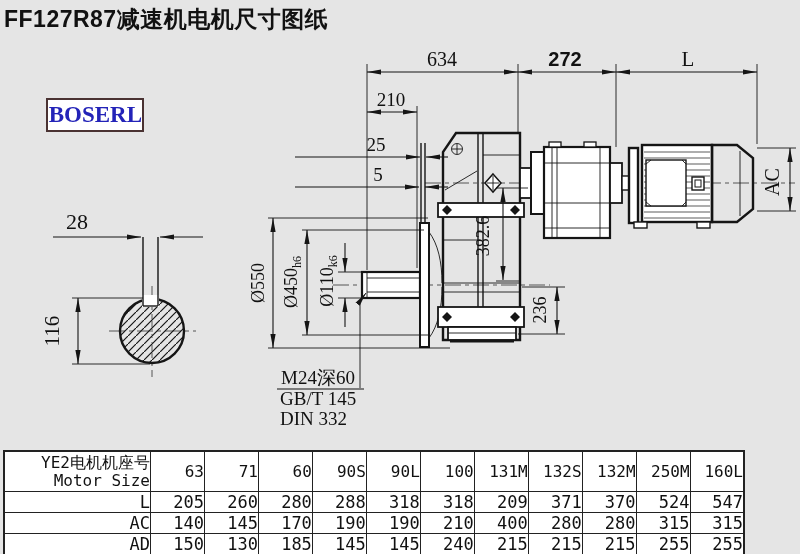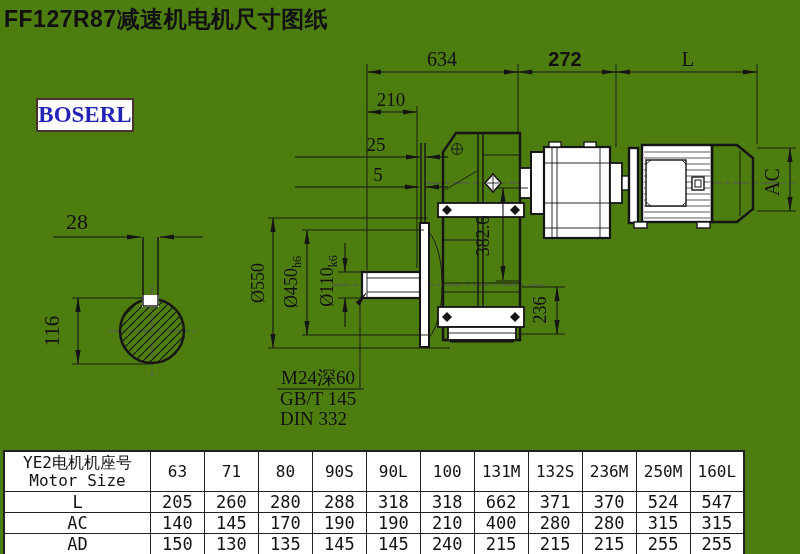--- a/index.html
+++ b/index.html
@@ -1,34 +1,34 @@
 <!DOCTYPE html>
 <html><head>
 <meta charset="utf-8">
 <style>
   html,body{margin:0;padding:0;background:#fff;}
-  #stage{position:relative;width:800px;height:554px;background:#4d7c0f;overflow:hidden;
+  #stage{position:relative;width:800px;height:554px;background:#e5e5e5;overflow:hidden;
          font-family:"Liberation Sans",sans-serif;}
   #title{position:absolute;left:4px;top:4px;font-size:23px;font-weight:bold;color:#111;
          letter-spacing:0.5px;white-space:nowrap;}
-  #logo{position:absolute;left:36px;top:98px;width:94px;height:30px;border:2px solid #4a3232;
+  #logo{position:absolute;left:46px;top:98px;width:94px;height:30px;border:2px solid #4a3232;
         color:#2323b8;font-family:"Liberation Serif",serif;font-weight:bold;font-size:23px;
-        text-align:center;line-height:29px;background:#fff;}
+        text-align:right;line-height:29px;background:#fff;}
   svg{position:absolute;left:0;top:0;}
   svg text{font-family:"Liberation Serif",serif;fill:#111;}
   .tsans{font-family:"Liberation Sans",sans-serif;font-weight:bold;}
   .o{fill:none;stroke:#151515;stroke-width:2.4;}
   .m{fill:none;stroke:#151515;stroke-width:1.4;}
   .t{fill:none;stroke:#151515;stroke-width:0.9;}
   .d{fill:none;stroke:#151515;stroke-width:1.1;}
   .cl{fill:none;stroke:#555;stroke-width:1;stroke-dasharray:16 4 4 4;}
   .wf{fill:#fff;stroke:#151515;}
   #sizetable{position:absolute;left:3px;top:450px;width:742px;border-collapse:collapse;
              table-layout:fixed;background:#fff;font-family:"DejaVu Sans Mono",monospace;color:#111;}
-  #sizetable td{border:1.5px solid #222;text-align:center;padding:0;overflow:hidden;}
+  #sizetable td{border:1.5px solid #222;text-align:right;padding:0;overflow:hidden;}
   #sizetable tr.hdr td{height:39px;font-size:16px;line-height:18px;}
   #sizetable tr.row td{height:20px;font-size:17px;}
   #sizetable td.c0{width:145px;font-size:16px;}
   table{border:2px solid #222;}
 </style>
 </head>
 <body>
 
 <div id="stage">
 
@@ -223,39 +223,39 @@
 
   <table id="sizetable">
     <tbody>
         <tr class="hdr">
       <td class="c0">
         <div>YE2电机机座号</div>
         <div>Motor Size</div>
       </td>
       <td>63</td>
       <td>71</td>
-      <td>80</td>
+      <td>60</td>
       <td>90S</td>
       <td>90L</td>
       <td>100</td>
       <td>131M</td>
       <td>132S</td>
-      <td>236M</td>
+      <td>132M</td>
       <td>250M</td>
       <td>160L</td>
     </tr>
     <tr class="row">
       <td class="c0">L</td>
       <td>205</td>
       <td>260</td>
       <td>280</td>
       <td>288</td>
       <td>318</td>
       <td>318</td>
-      <td>662</td>
+      <td>209</td>
       <td>371</td>
       <td>370</td>
       <td>524</td>
       <td>547</td>
     </tr>
     <tr class="row">
       <td class="c0">AC</td>
       <td>140</td>
       <td>145</td>
       <td>170</td>
@@ -265,21 +265,21 @@
       <td>400</td>
       <td>280</td>
       <td>280</td>
       <td>315</td>
       <td>315</td>
     </tr>
     <tr class="row">
       <td class="c0">AD</td>
       <td>150</td>
       <td>130</td>
-      <td>135</td>
+      <td>185</td>
       <td>145</td>
       <td>145</td>
       <td>240</td>
       <td>215</td>
       <td>215</td>
       <td>215</td>
       <td>255</td>
       <td>255</td>
     </tr>
   </tbody>

